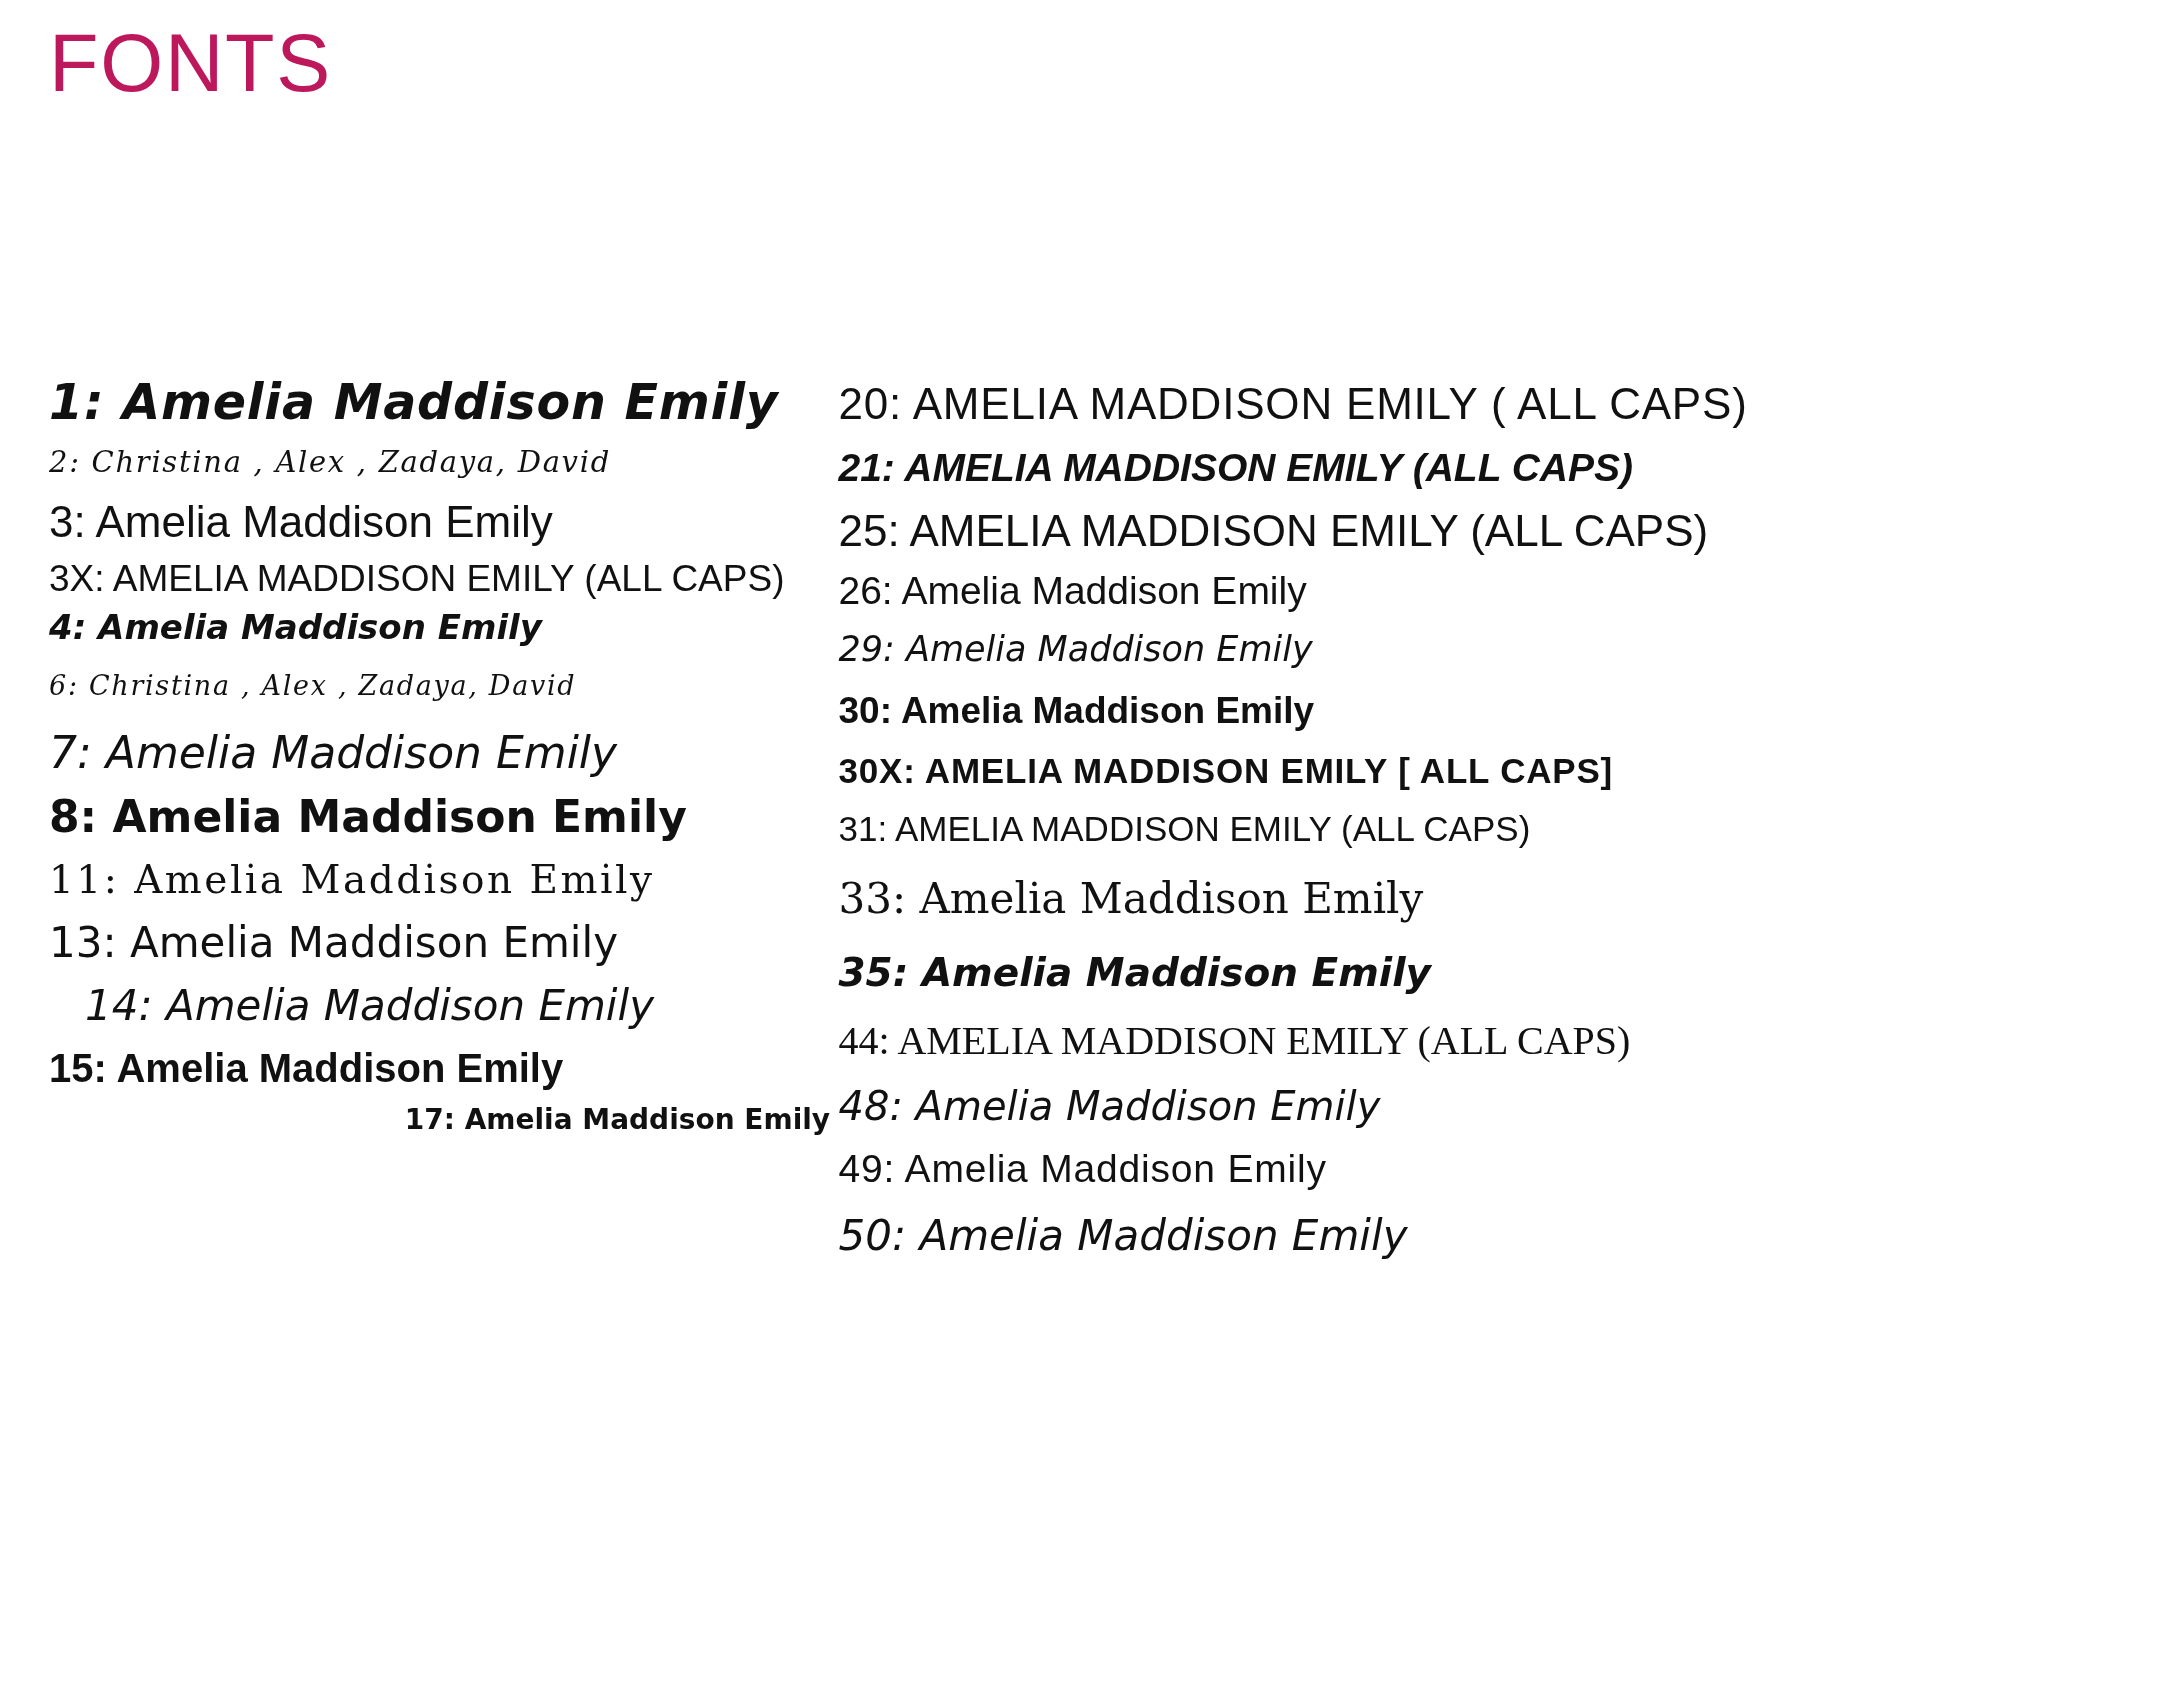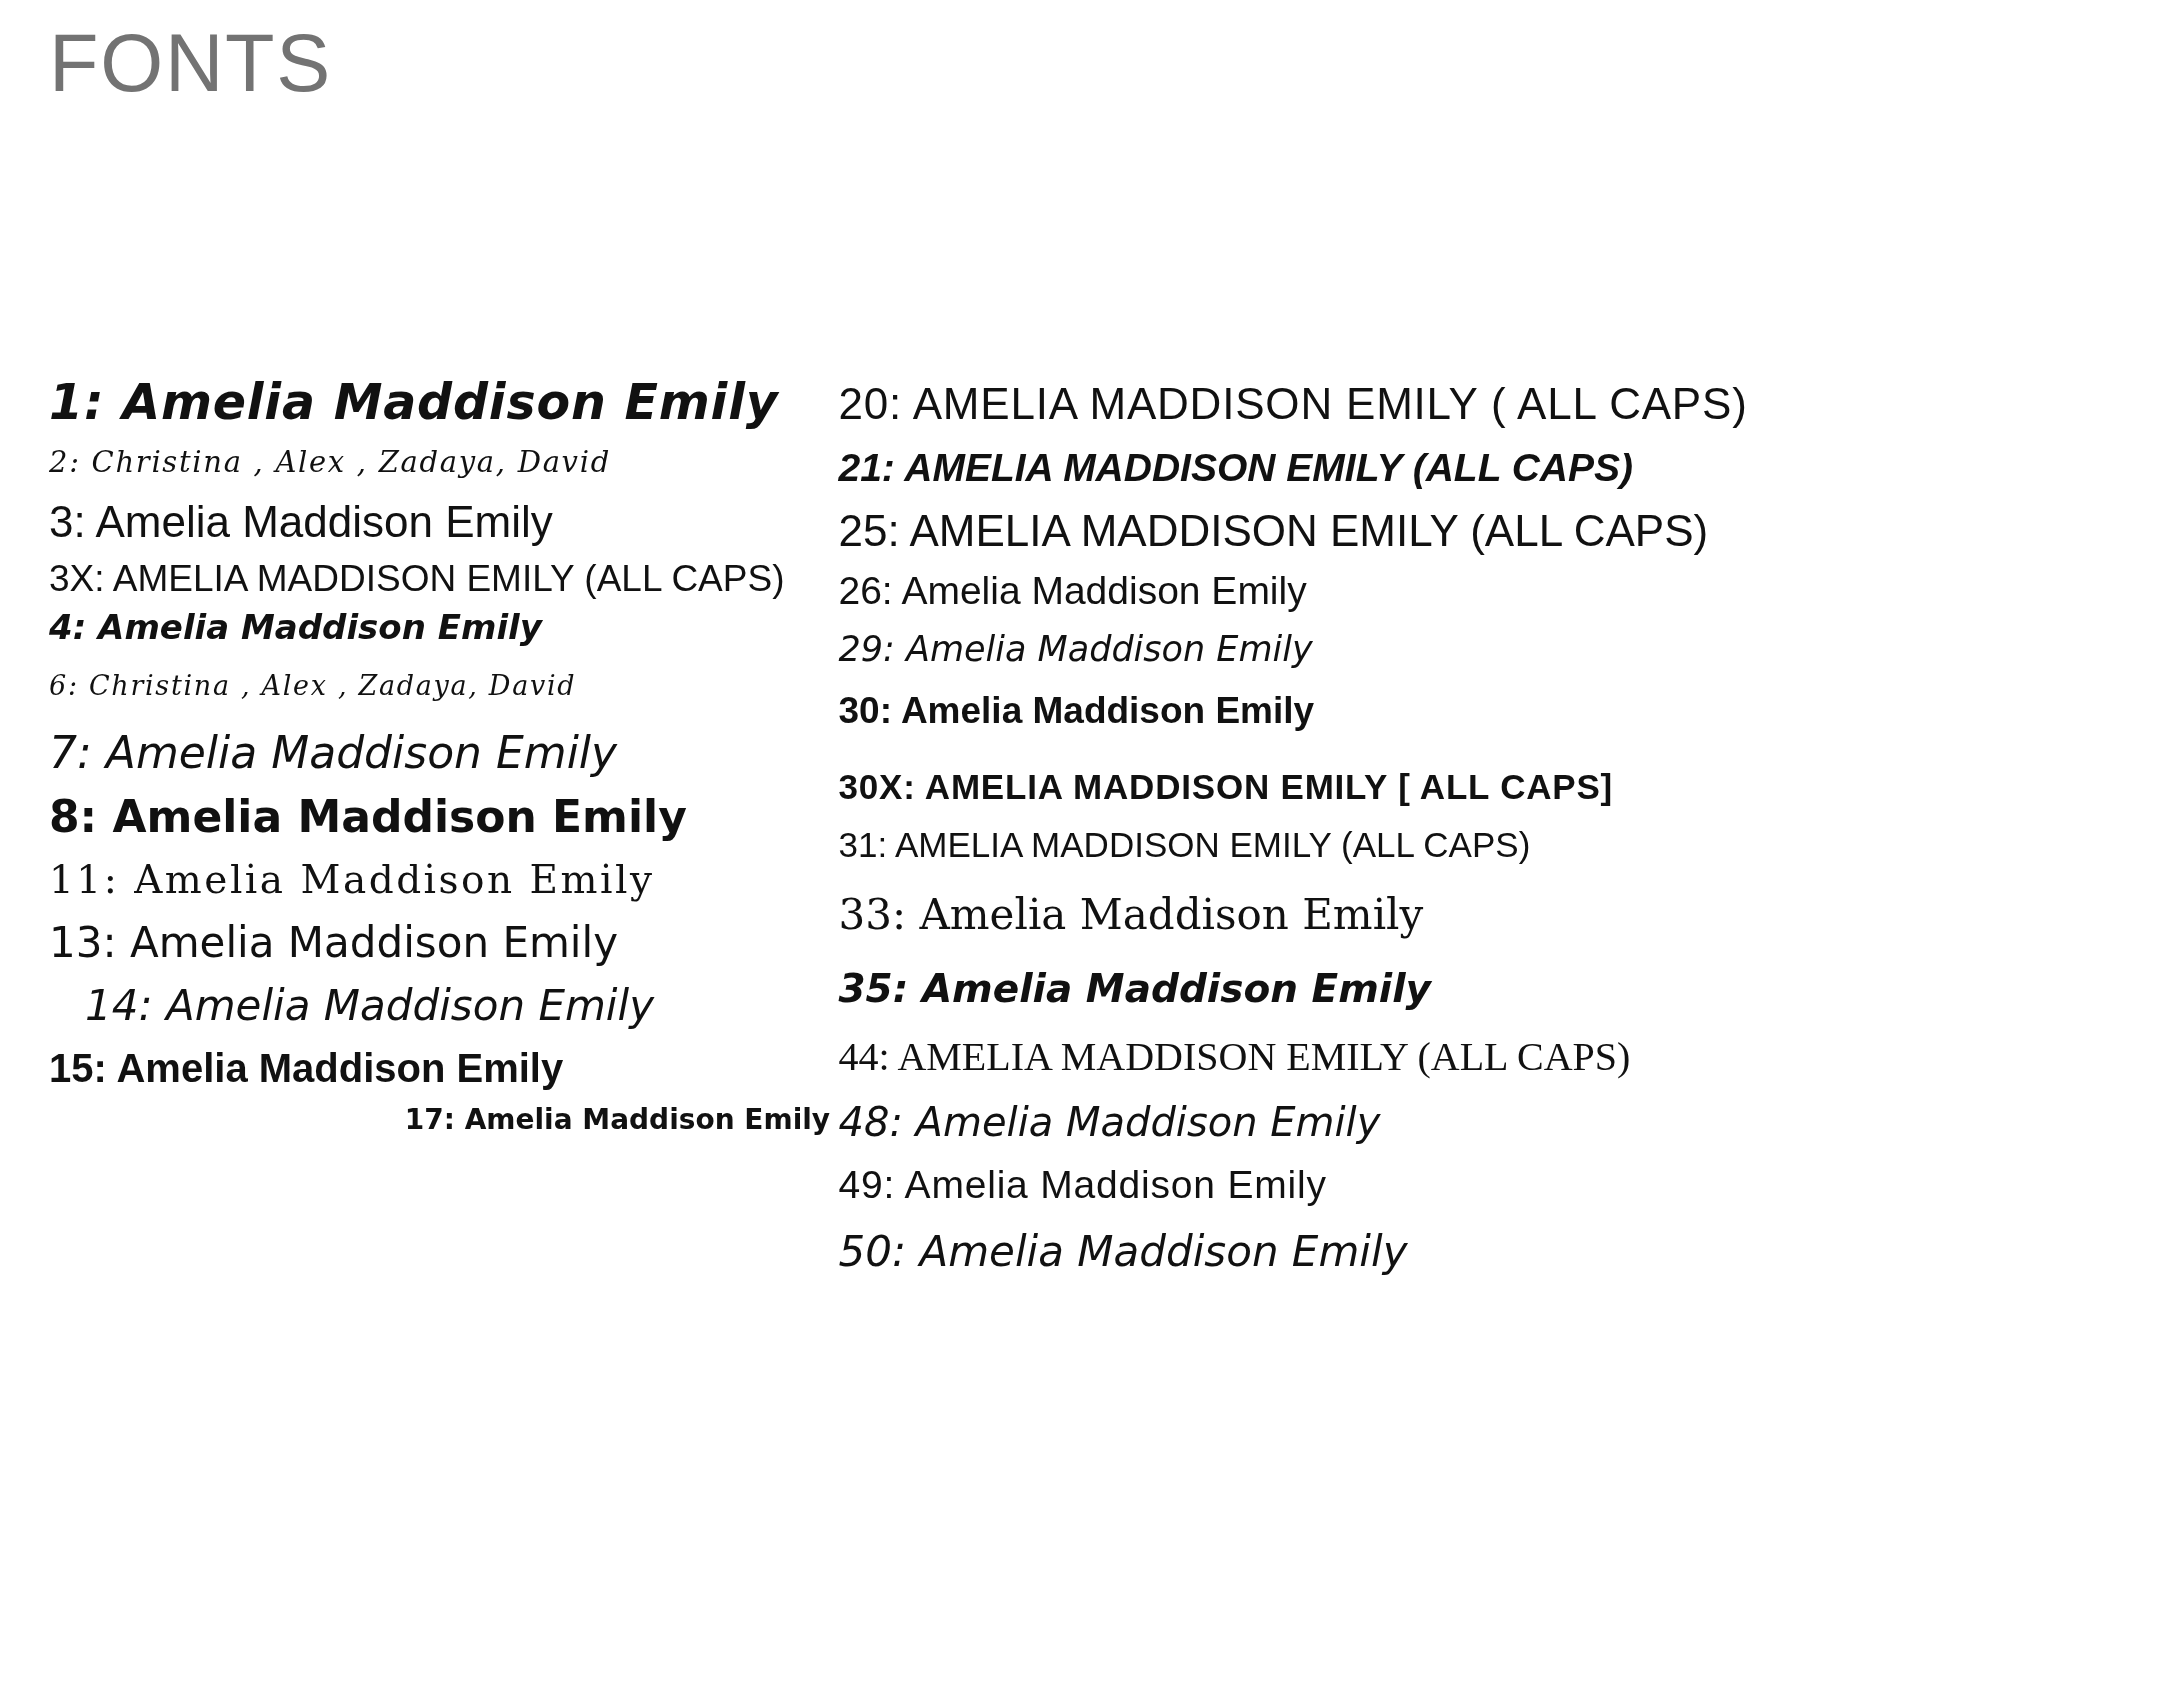--- a/index.html
+++ b/index.html
@@ -16,21 +16,21 @@
     overflow: hidden;
   }
 
   #page-title {
     position: absolute;
     left: 49px;
     top: 18.6px;
     font-size: 81px;
     letter-spacing: 1.7px;
     font-weight: 400;
-    color: #737373;
+    color: #be185d;
     font-family: "Liberation Sans", sans-serif;
     line-height: 1.1;
   }
 
   .columns {
     position: absolute;
     left: 0;
     top: 371px;
     width: 1762px;
     display: flex;
@@ -168,21 +168,21 @@
     <div class="font-row brushlight" style="font-size:35px; line-height:1.7;">
       <span>29: </span>
       <span>Amelia Maddison Emily</span>
     </div>
 
     <div class="font-row f-sans bold" style="font-size:37px; line-height:1.75;">
       <span>30: </span>
       <span>Amelia Maddison Emily</span>
     </div>
 
-    <div class="font-row f-sans bold" style="font-size:35px; line-height:1.55; letter-spacing:0.8px;margin-top:16px;">
+    <div class="font-row f-sans bold" style="font-size:35px; line-height:1.55; letter-spacing:0.8px;">
       <span>30X: </span>
       <span>AMELIA MADDISON EMILY [ ALL CAPS]</span>
     </div>
 
     <div class="font-row f-sans" style="font-size:35px; line-height:1.75;">
       <span>31: </span>
       <span>AMELIA MADDISON EMILY (ALL CAPS)</span>
     </div>
 
     <div class="font-row script-thin" style="font-size:42px; line-height:1.9; font-style:normal;">

